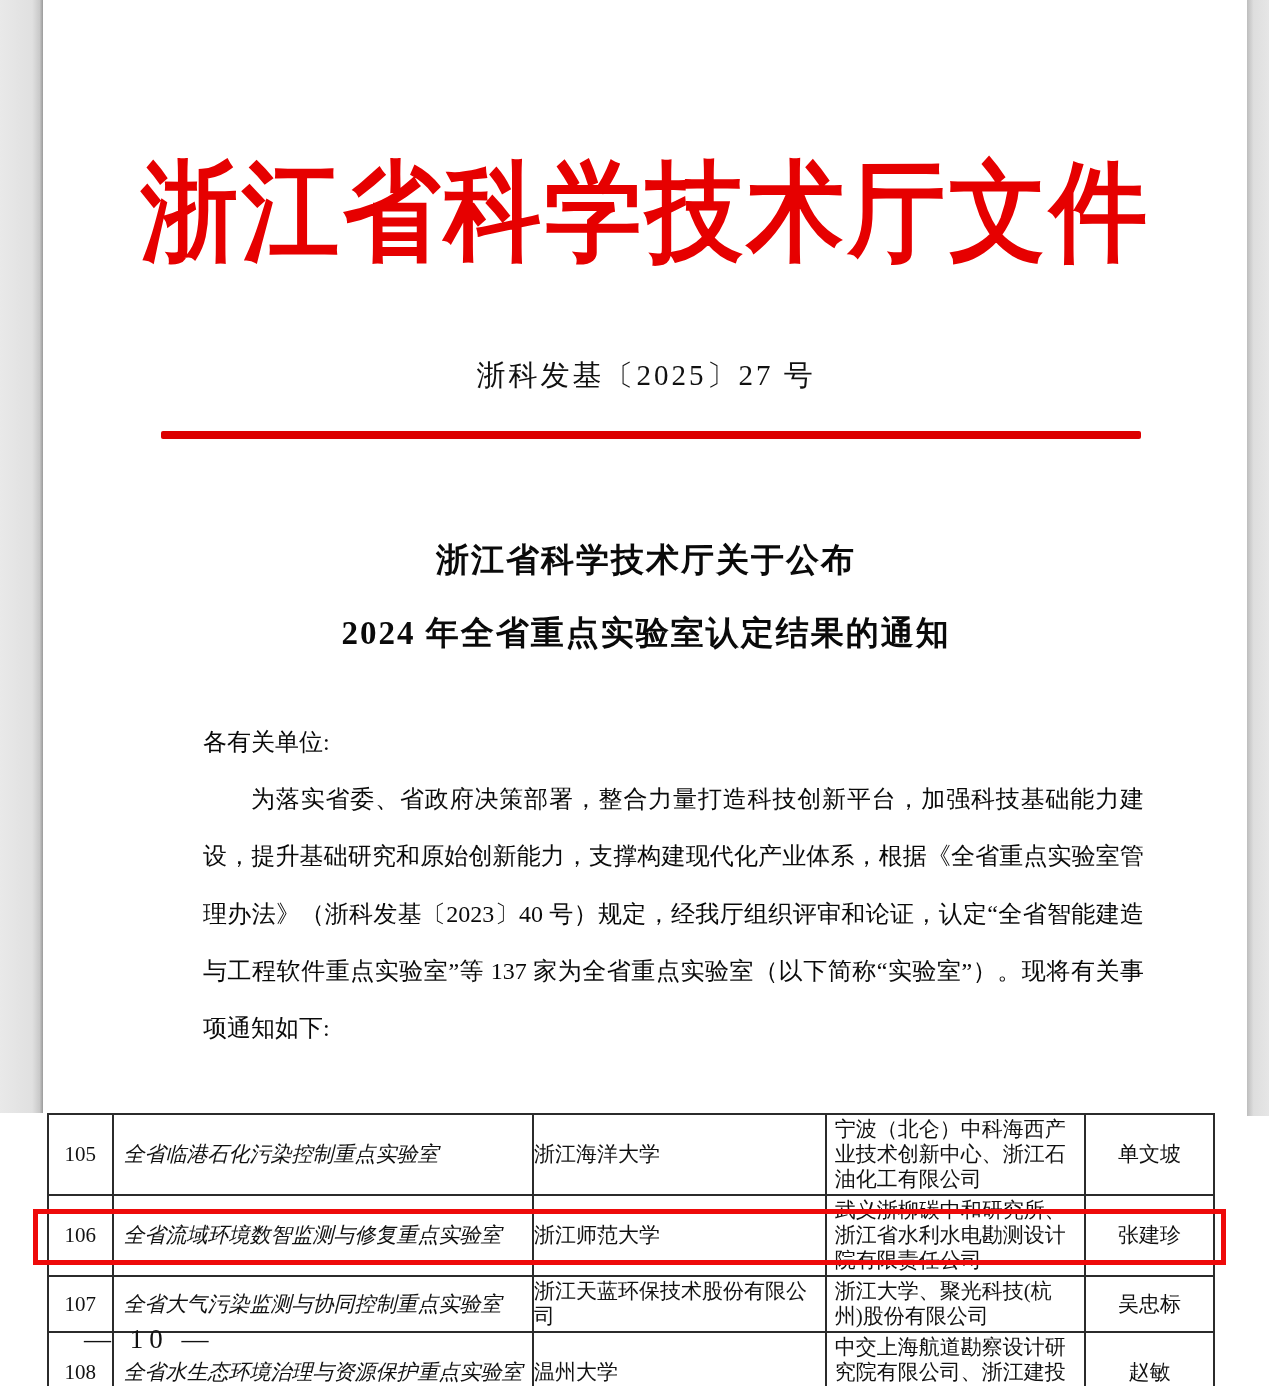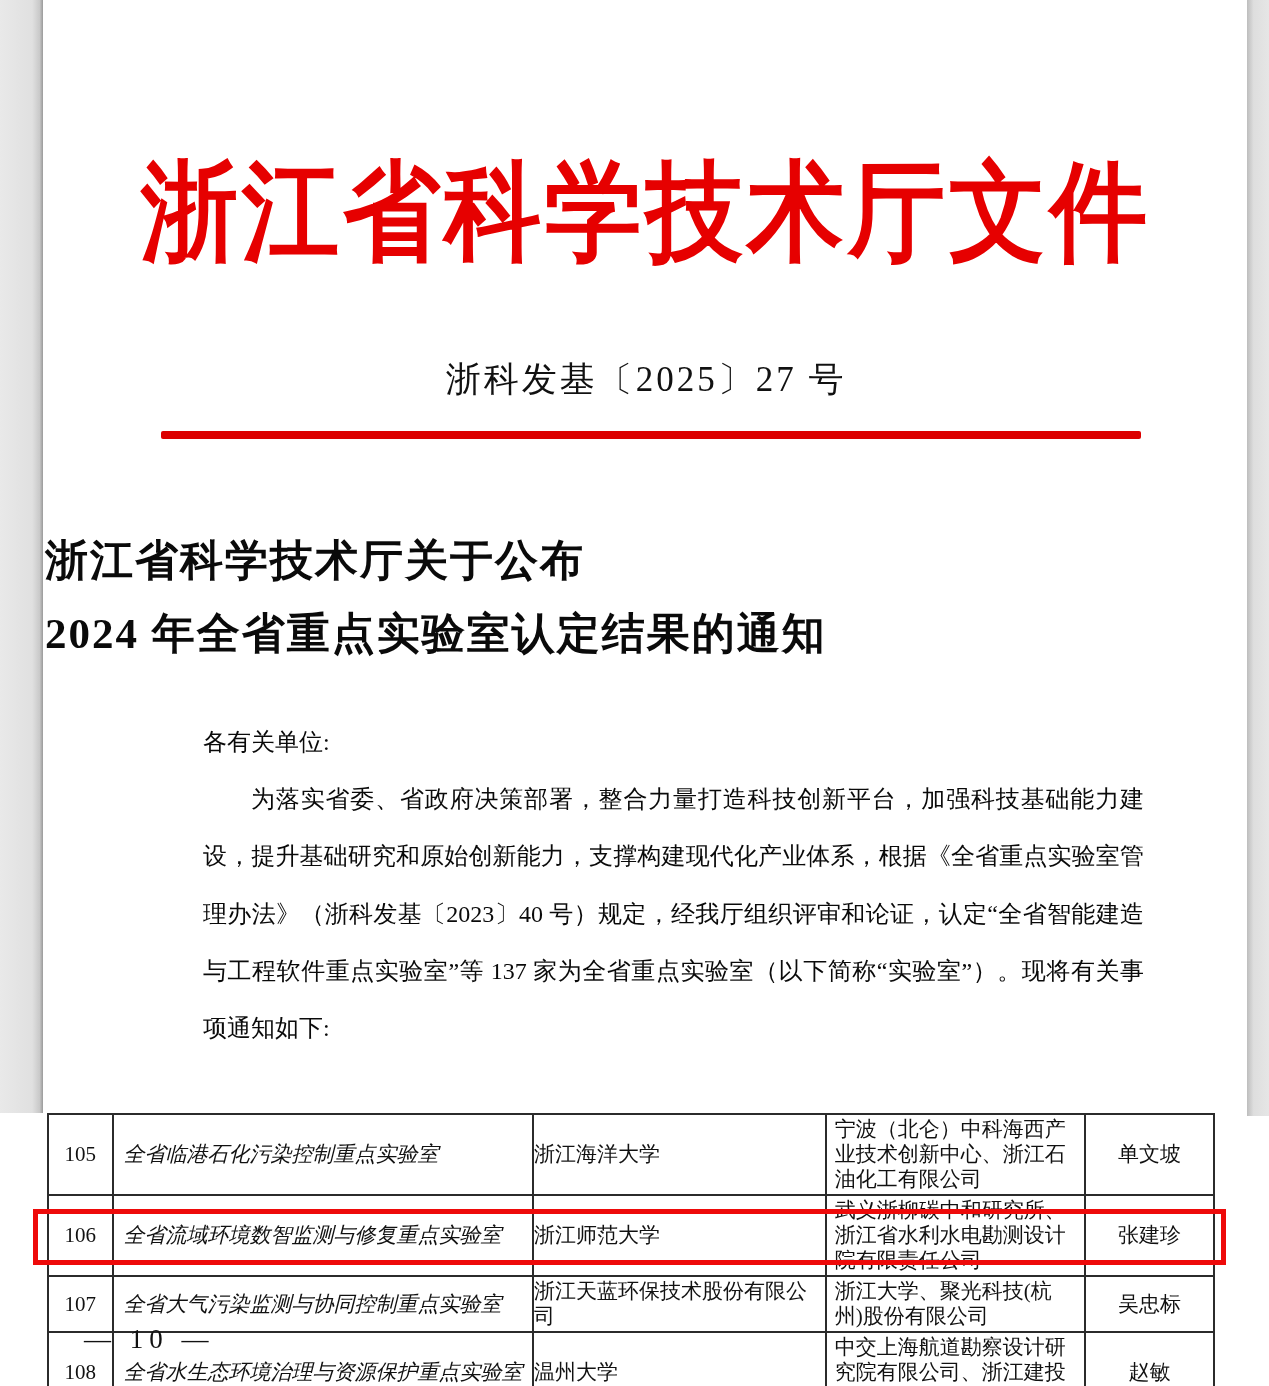--- a/index.html
+++ b/index.html
@@ -31,35 +31,35 @@
     letter-spacing: 4px;
     color: #e60000;
     transform: scaleY(1.12);
     transform-origin: top center;
     white-space: nowrap;
   }
 
   .doc-number {
     position: absolute; left: 45px; width: 1202px; top: 356px;
     text-align: center;
-    font-size: 35px; color: #111;
+    font-size: 29px; color: #111;
     letter-spacing: 3px;
   }
 
   .red-rule {
     position: absolute; left: 161px; top: 431px; width: 980px; height: 8px;
     background: #dc0000;
     border-radius: 2px;
   }
 
   .notice-title {
     position: absolute; left: 45px; width: 1202px; top: 524px;
-    text-align: left;
+    text-align: center;
     font-weight: bold; color: #0a0a0a;
-    font-size: 43px; line-height: 73px; letter-spacing: 2px;
+    font-size: 33px; line-height: 73px; letter-spacing: 2px;
   }
 
   .body-block {
     position: absolute; left: 203px; top: 714px; width: 941px;
     font-size: 24px; line-height: 57.2px; color: #0a0a0a;
   }
   .salutation { margin-bottom: 0; }
   .paragraph {
     text-indent: 2em;
     text-align: justify;

